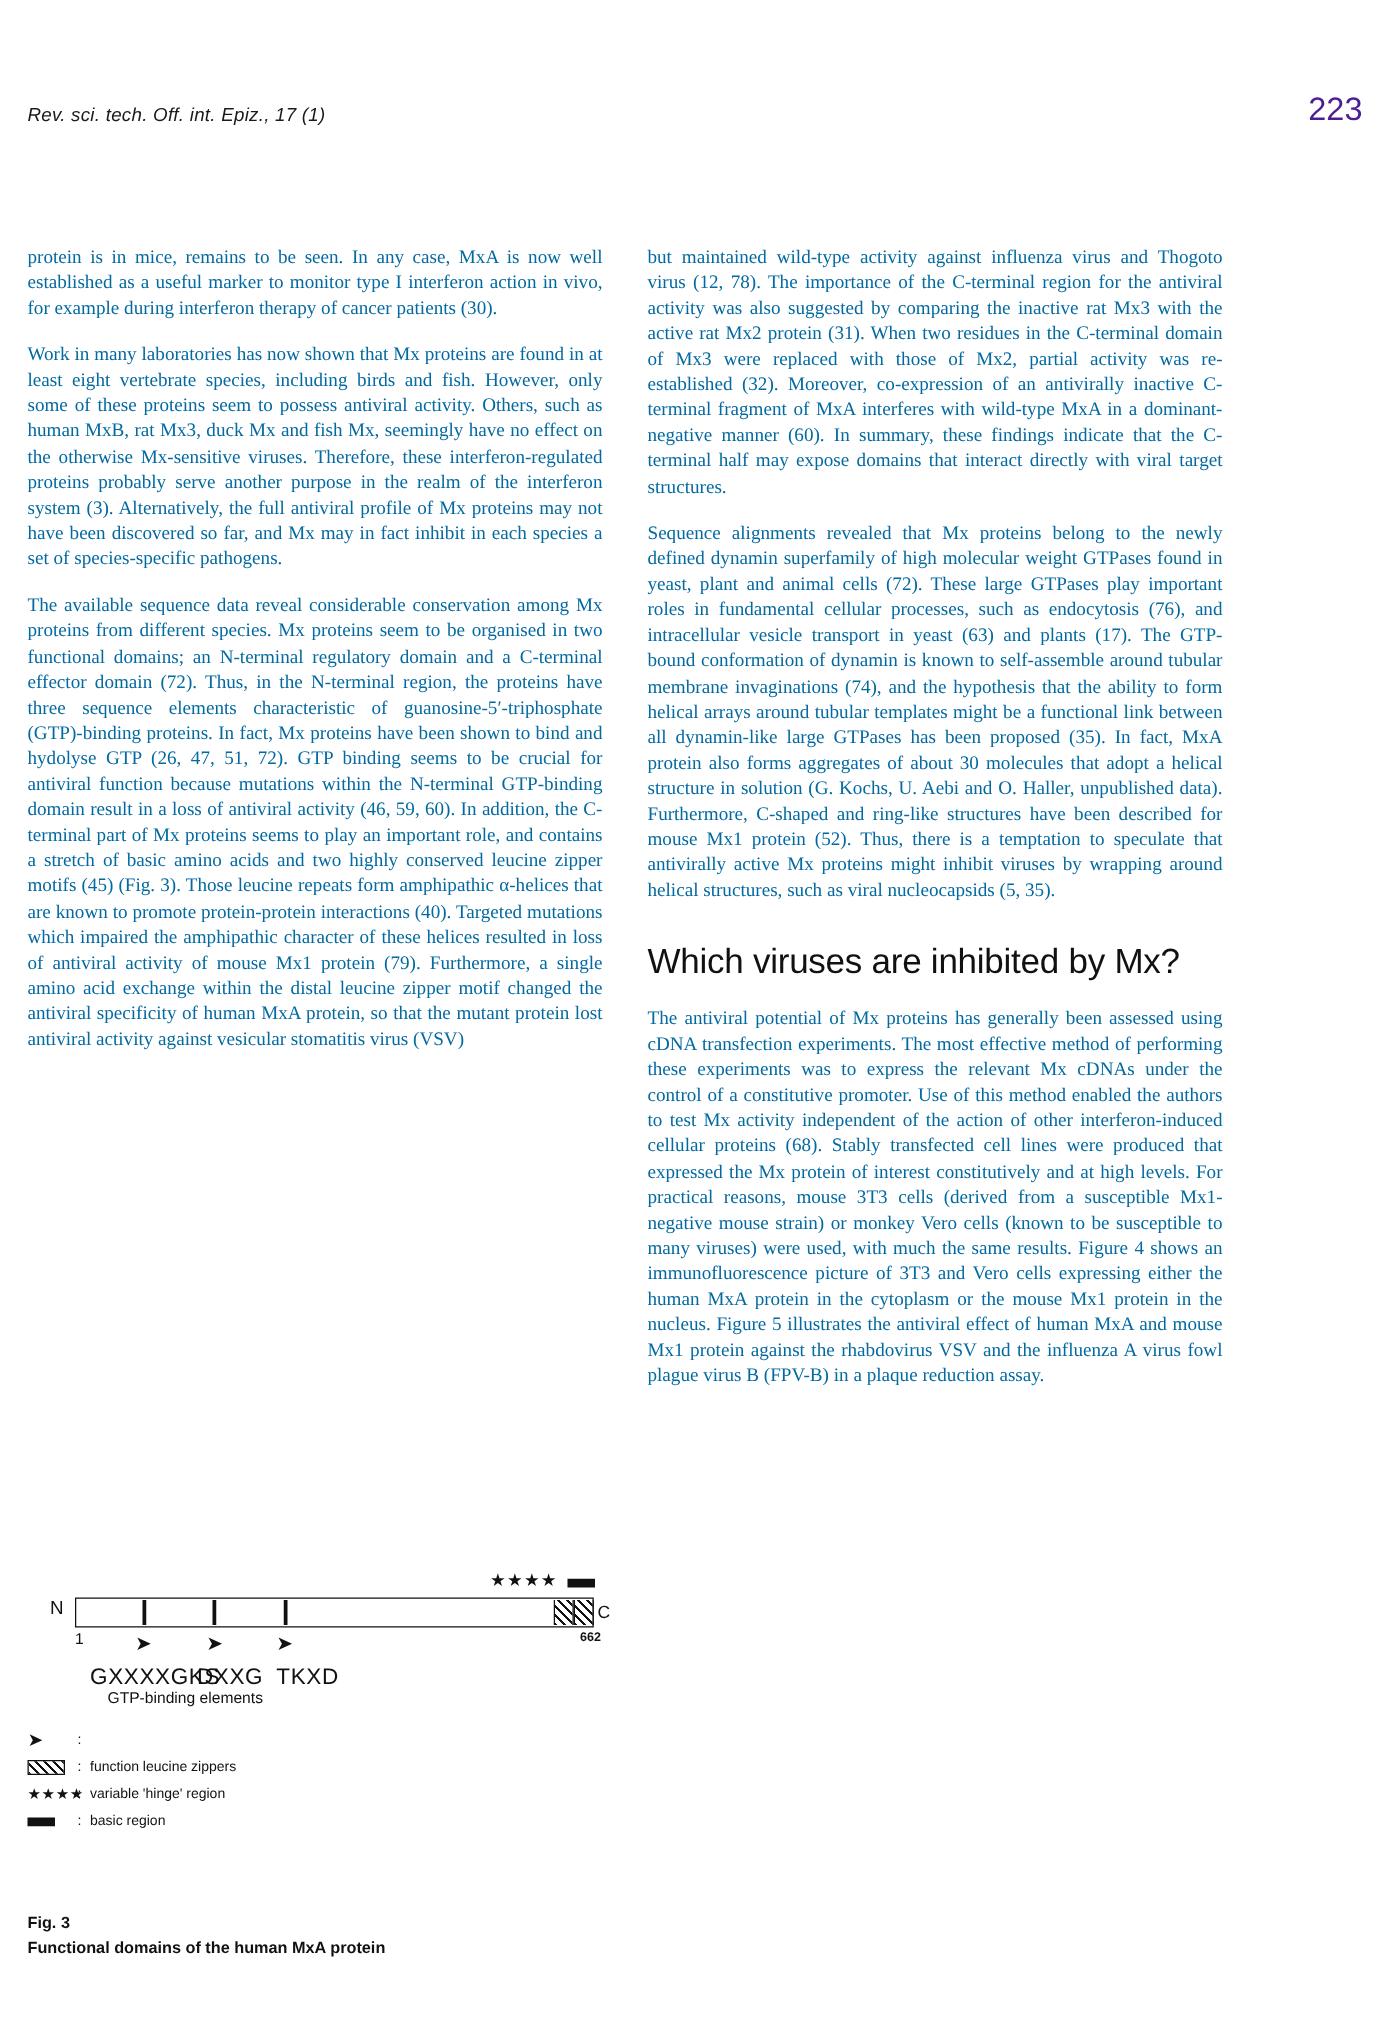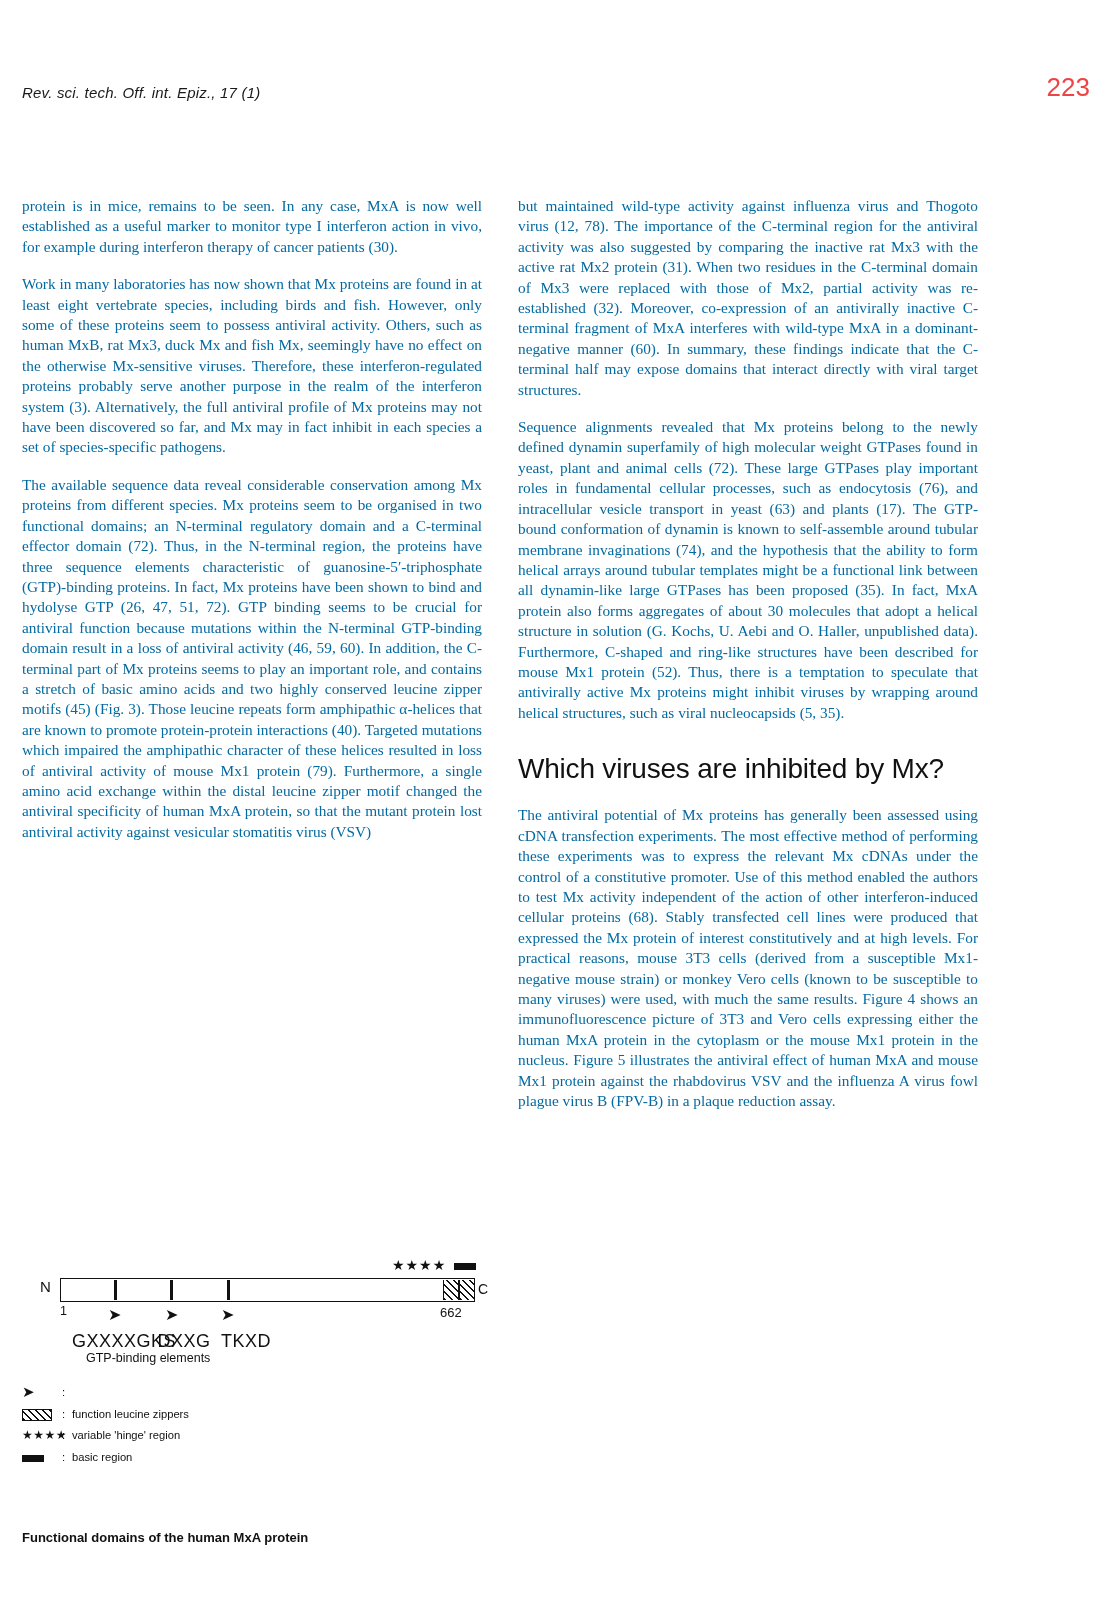--- a/index.html
+++ b/index.html
@@ -30,21 +30,21 @@
     font-size: 15px;
     letter-spacing: 0.2px;
     color: #1a1a1a;
   }
   .folio {
     position: absolute;
     top: 72px;
     right: 30px;
     font-family: "Liberation Sans", sans-serif;
     font-size: 26px;
-    color: #ef4444;
+    color: #4c1d95;
   }
   
   .col {
     position: absolute;
     top: 196px;
     width: 460px;
   }
   .col-left { left: 22px; }
   .col-right { left: 518px; }
 
@@ -123,25 +123,25 @@
   }
   .label-1 {
     position: absolute;
     left: 38px;
     top: 59px;
     font-family: "Liberation Sans", sans-serif;
     font-size: 12.5px;
   }
   .label-662 {
     position: absolute;
-    left: 418px;
+    left: 442px;
     top: 60px;
     font-family: "Liberation Sans", sans-serif;
-    font-size: 13px;
-    font-weight: normal;
+    font-size: 10px;
+    font-weight: bold;
   }
   .stars {
     position: absolute;
     left: 370px;
     top: 12px;
     font-size: 14px;
     letter-spacing: 1px;
     font-family: "DejaVu Sans", sans-serif;
   }
   .basic-block {
@@ -291,16 +291,17 @@
       <div class="legend-text">variable 'hinge' region</div>
     </div>
     <div class="legend-row">
       <div class="legend-key"><span class="key-bar"></span></div>
       <div class="legend-colon">:</div>
       <div class="legend-text">basic region</div>
     </div>
   </div>
 
   <div class="fig-caption">
+    <span class="num">Fig. 3</span>
     <span>Functional domains of the human MxA protein</span>
   </div>
 
 </div>
 
 </body></html>

